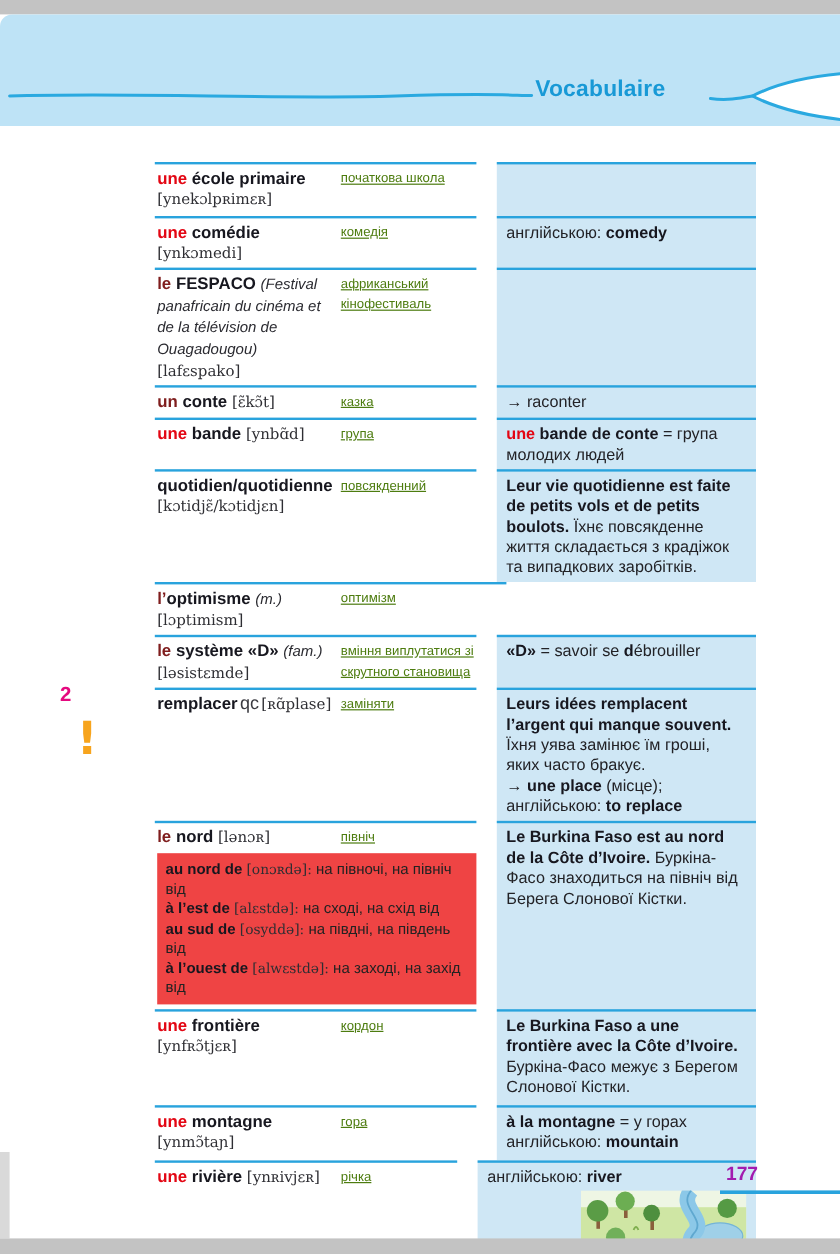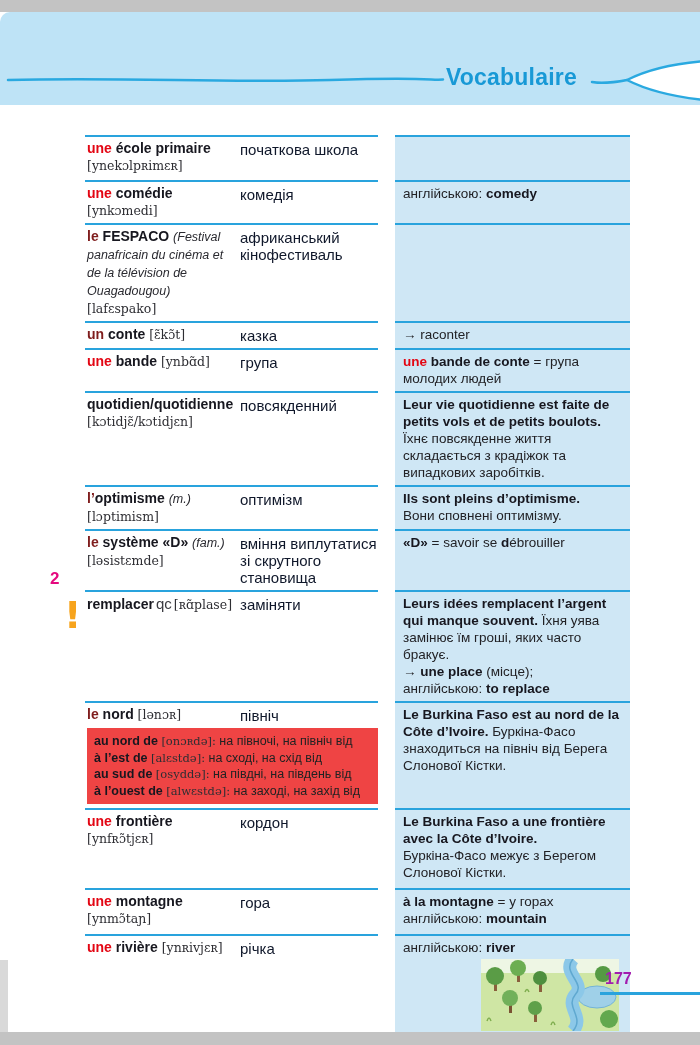--- a/index.html
+++ b/index.html
@@ -5,32 +5,32 @@
   html,body{margin:0;padding:0;}
   body{width:700px;height:1045px;position:relative;background:#ffffff;
        font-family:"Liberation Sans",sans-serif;overflow:hidden;}
   .strip-top{position:absolute;left:0;top:0;width:700px;height:12px;background:#c3c3c3;}
   .strip-bottom{position:absolute;left:0;top:1032px;width:700px;height:13px;background:#c3c3c3;}
   .page-edge-left{position:absolute;left:0;top:960px;width:8px;height:72px;background:#d9d9d9;}
 
   
   .header-band{position:absolute;left:0;top:12px;width:700px;height:93px;background:#bee3f6;border-top-left-radius:10px;}
   .header-band svg{position:absolute;left:0;top:0;}
-  .header-title{position:absolute;left:446px;top:52px;font-size:23px;font-weight:bold;color:#1899d6;letter-spacing:.2px;}
+  .header-title{position:absolute;left:446px;top:52px;font-size:19px;font-weight:bold;color:#1899d6;letter-spacing:.2px;}
 
   
   .table{position:absolute;left:85px;top:135px;width:545px;}
   .row{display:flex;}
   .lcell{width:293px;border-top:2px solid #29a3dd;box-sizing:border-box;
-         display:flex;padding:3px 0 4px 2px;}
+         display:flex;padding:3px 0 4px 2px;margin-left:44px;}
   .rcell{width:235px;margin-left:17px;border-top:2px solid #29a3dd;box-sizing:border-box;
          background:#cfe7f5;padding:3px 8px 4px 8px;font-size:13.5px;line-height:17px;color:#222226;}
   .row.last .lcell,.row.last .rcell{border-bottom:2px solid #29a3dd;}
   .term-block{width:153px;font-size:14px;line-height:17px;color:#17171f;}
-  .trans{flex:1;font-size:15px;line-height:17px;color:#0f172a;padding-top:1px;}
+  .trans{flex:1;font-size:11px;line-height:17px;color:#4d7c0f;padding-top:1px;text-decoration:underline;}
   .art{font-weight:bold;}
   .art.f{color:#e30613;}
   .art.m{color:#7f1d1d;}
   .term{font-weight:bold;white-space:nowrap;}
   .note{font-style:italic;font-size:12.5px;color:#2a2a30;}
   .qc{font-size:15px;color:#3a3a40;margin:0 2px;}
   .phon{font-family:"DejaVu Serif",serif;font-size:12.5px;color:#2e2e33;}
   .b{font-weight:bold;color:#17171f;}
   .rd{color:#e30613;font-weight:bold;}
 
@@ -118,21 +118,20 @@
       <div class="trans">повсякденний</div>
     </div>
     <div class="rcell"><span class="b">Leur vie quotidienne est faite de petits vols et de petits boulots.</span><span> Їхнє повсякденне життя складається з крадіжок та випадкових заробітків.</span></div>
   </div>
 
   <div class="row" style="min-height:36px">
     <div class="lcell">
       <div class="term-block"><span class="art m">l’</span><span class="term">optimisme</span> <span class="note">(m.)</span> <span class="phon">[lɔptimism]</span></div>
       <div class="trans">оптимізм</div>
     </div>
-    <div class="rcell"><span class="b">Ils sont pleins d’optimisme.</span><br><span>Вони сповнені оптимізму.</span></div>
   </div>
 
   <div class="row" style="min-height:37px">
     <div class="lcell">
       <div class="term-block"><span class="art m">le </span><span class="term">système «D»</span> <span class="note">(fam.)</span> <span class="phon">[ləsistɛmde]</span></div>
       <div class="trans">вміння виплутатися зі скрутного становища</div>
     </div>
     <div class="rcell"><span class="b">«D»</span><span> = savoir se </span><span class="b">d</span><span>ébrouiller</span></div>
   </div>
 

